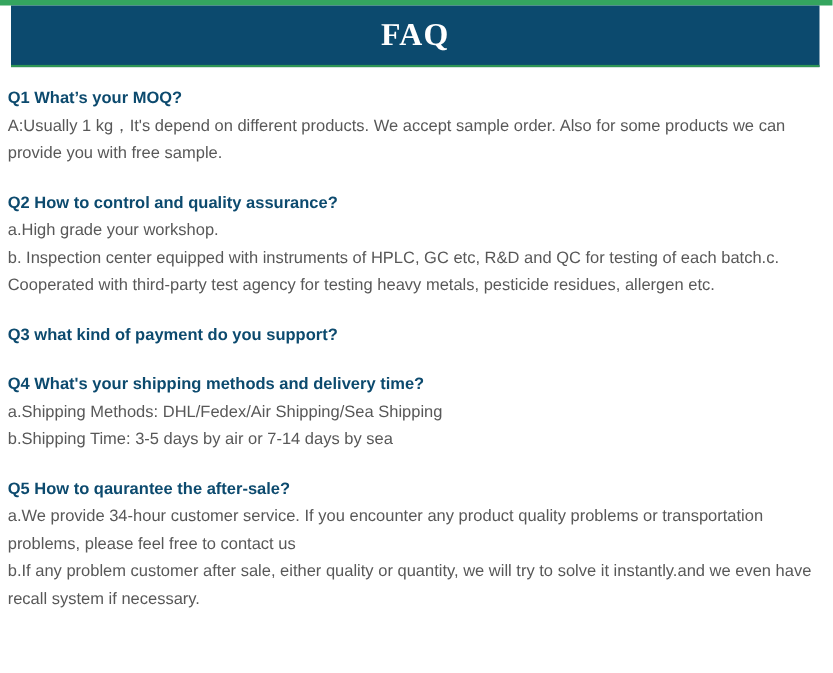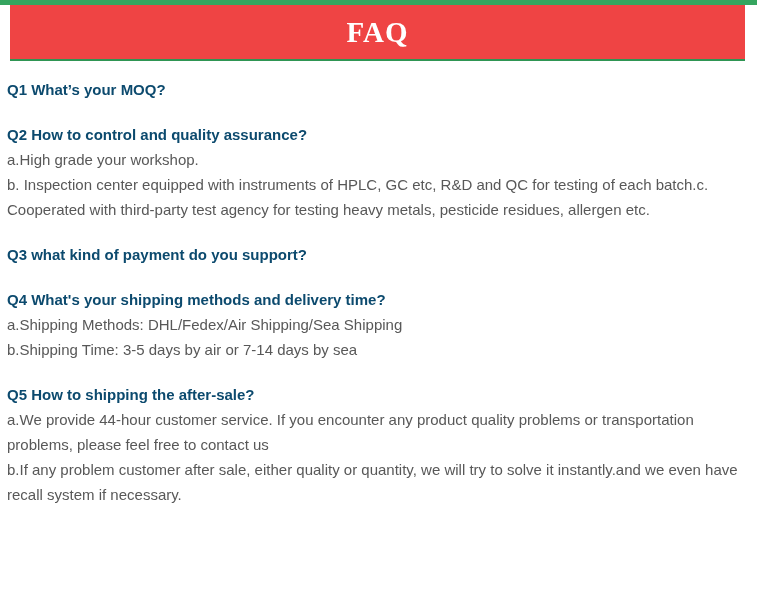--- a/index.html
+++ b/index.html
@@ -50,39 +50,40 @@
     font-size: 15px;
     line-height: 25px;
     color: #585858;
   }
 </style>
 </head>
 <body>
 
 <div class="page">
   <div class="top-strip" style="background: rgb(53, 165, 95);"></div>
-  <div class="banner" style="background: #ef4444; border-bottom-color: rgb(47, 149, 84);">
+  <div class="banner" style="background: #0c4a6e; border-bottom-color: rgb(47, 149, 84);">
     <span class="banner-title">FAQ</span>
   </div>
   <div class="content" id="faq-list">
       <div class="faq-item">
         <div class="question">Q1 What’s your MOQ?</div>
+        <div class="answer">A:Usually 1 kg，It's depend on different products. We accept sample order. Also for some products we can provide you with free sample.</div>
       </div>
       <div class="faq-item">
         <div class="question">Q2 How to control and quality assurance?</div>
         <div class="answer">a.High grade your workshop.</div>
         <div class="answer">b. Inspection center equipped with instruments of HPLC, GC etc, R&amp;D and QC for testing of each batch.c. Cooperated with third-party test agency for testing heavy metals, pesticide residues, allergen etc.</div>
       </div>
       <div class="faq-item">
         <div class="question">Q3 what kind of payment do you support?</div>
       </div>
       <div class="faq-item">
         <div class="question">Q4 What's your shipping methods and delivery time?</div>
         <div class="answer">a.Shipping Methods: DHL/Fedex/Air Shipping/Sea Shipping</div>
         <div class="answer">b.Shipping Time: 3-5 days by air or 7-14 days by sea</div>
       </div>
       <div class="faq-item">
-        <div class="question">Q5 How to shipping the after-sale?</div>
-        <div class="answer">a.We provide 44-hour customer service. If you encounter any product quality problems or transportation problems, please feel free to contact us</div>
+        <div class="question">Q5 How to qaurantee the after-sale?</div>
+        <div class="answer">a.We provide 34-hour customer service. If you encounter any product quality problems or transportation problems, please feel free to contact us</div>
         <div class="answer">b.If any problem customer after sale, either quality or quantity, we will try to solve it instantly.and we even have recall system if necessary.</div>
       </div>
     </div>
 </div>
 
 </body></html>

